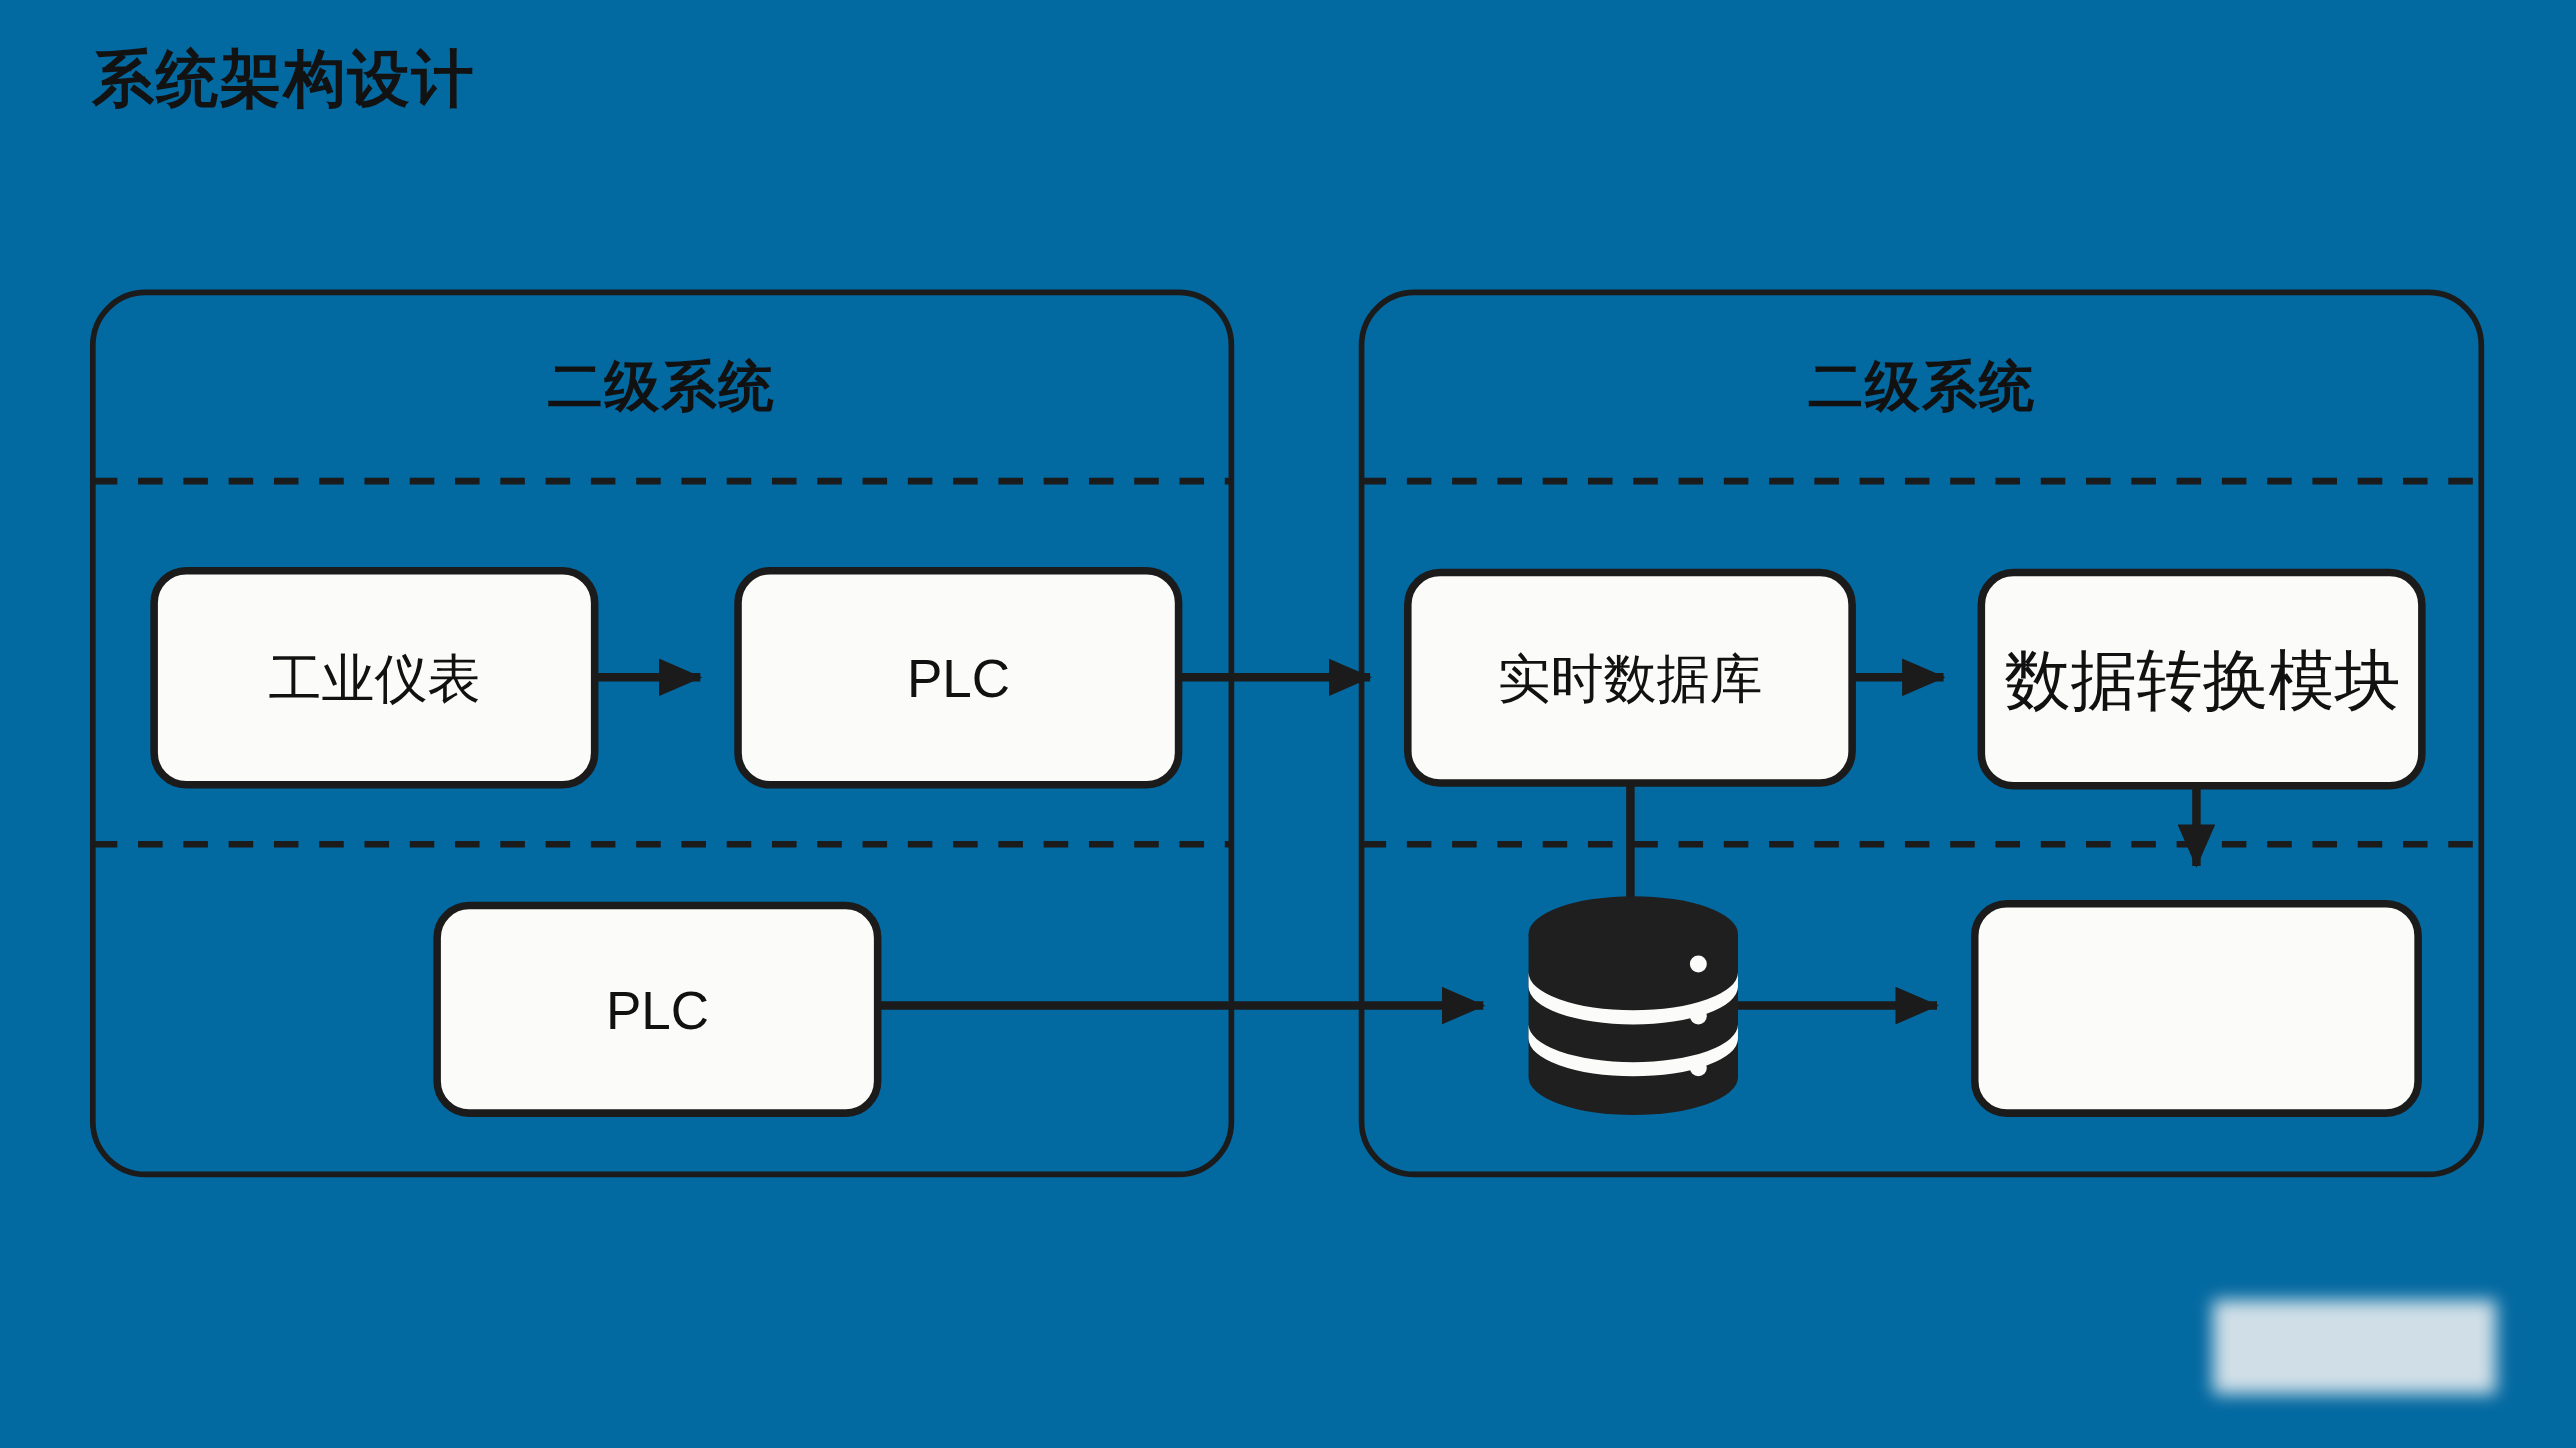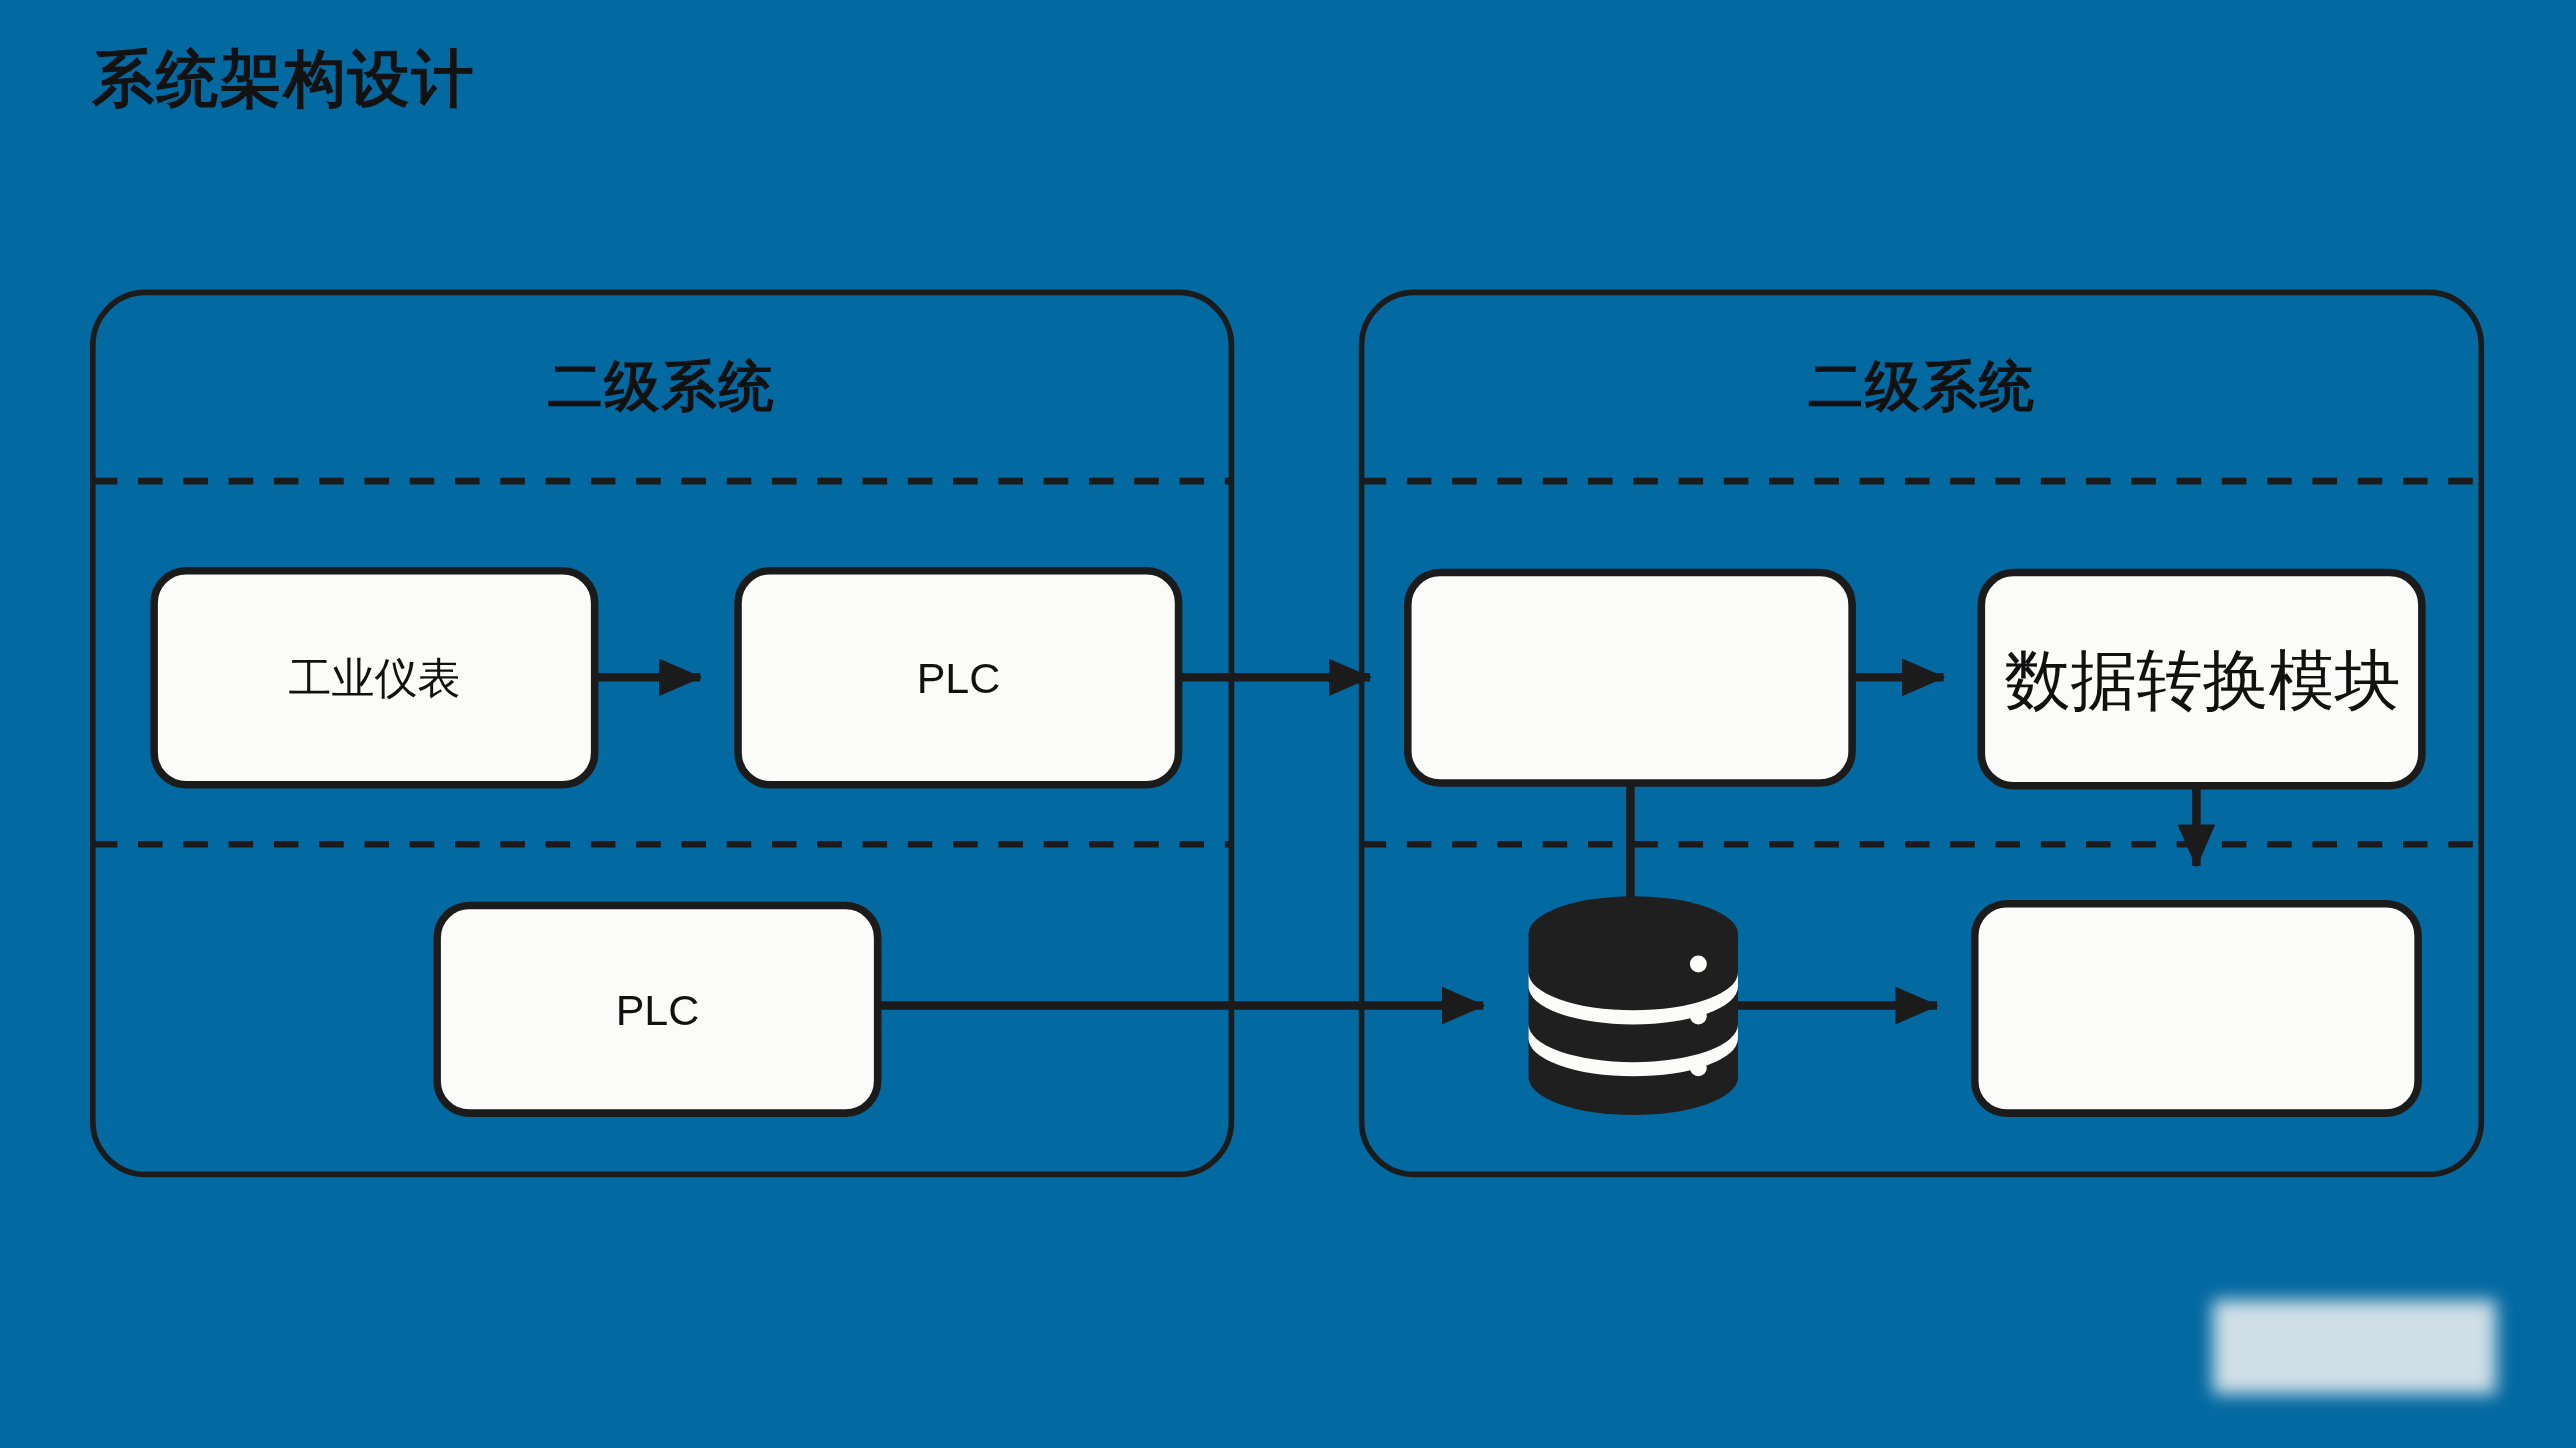--- a/index.html
+++ b/index.html
@@ -42,21 +42,21 @@
     background: #f4f4f4;
     filter: blur(8.5px);
     opacity: 0.85;
   }
   .node-label {
     position: absolute;
     display: flex;
     align-items: center;
     justify-content: center;
     color: #111111;
-    font-size: 43px;
+    font-size: 53px;
     line-height: 1;
     white-space: nowrap;
     pointer-events: none;
   }
   .group-title {
     position: absolute;
     display: flex;
     align-items: center;
     justify-content: center;
     color: #111111;
@@ -162,20 +162,21 @@
   <div class="group-title" style="left:92px; top:332px; width:1139px; height:109px;">二级系统</div>
 
   <div class="group-title" style="left:1362px; top:332px; width:1120px; height:109px;">二级系统</div>
 
   <div class="node-label" style="left:154px; top:571px; width:441px; height:214px;">工业仪表</div>
 
   <div class="node-label" style="left:738px; top:571px; width:441px; height:214px;">PLC</div>
 
   <div class="node-label" style="left:437px; top:906px; width:441px; height:208px;">PLC</div>
 
+  <div class="node-label" style="left:1408px; top:573px; width:444px; height:210px;">实时数据库</div>
 
   <div class="node-label" style="left:1982px; top:573px; width:441px; height:213px; font-size:66px;">数据转换模块</div>
 
 
   <div class="hit" style="left:154px; top:571px; width:441px; height:214px;"></div>
   <div class="hit" style="left:738px; top:571px; width:441px; height:214px;"></div>
   <div class="hit" style="left:437px; top:906px; width:441px; height:208px;"></div>
   <div class="hit" style="left:1408px; top:573px; width:444px; height:210px;"></div>
   <div class="hit" style="left:1982px; top:573px; width:441px; height:213px;"></div>
   <div class="hit" style="left:1529px; top:898px; width:209px; height:215px;"></div>

